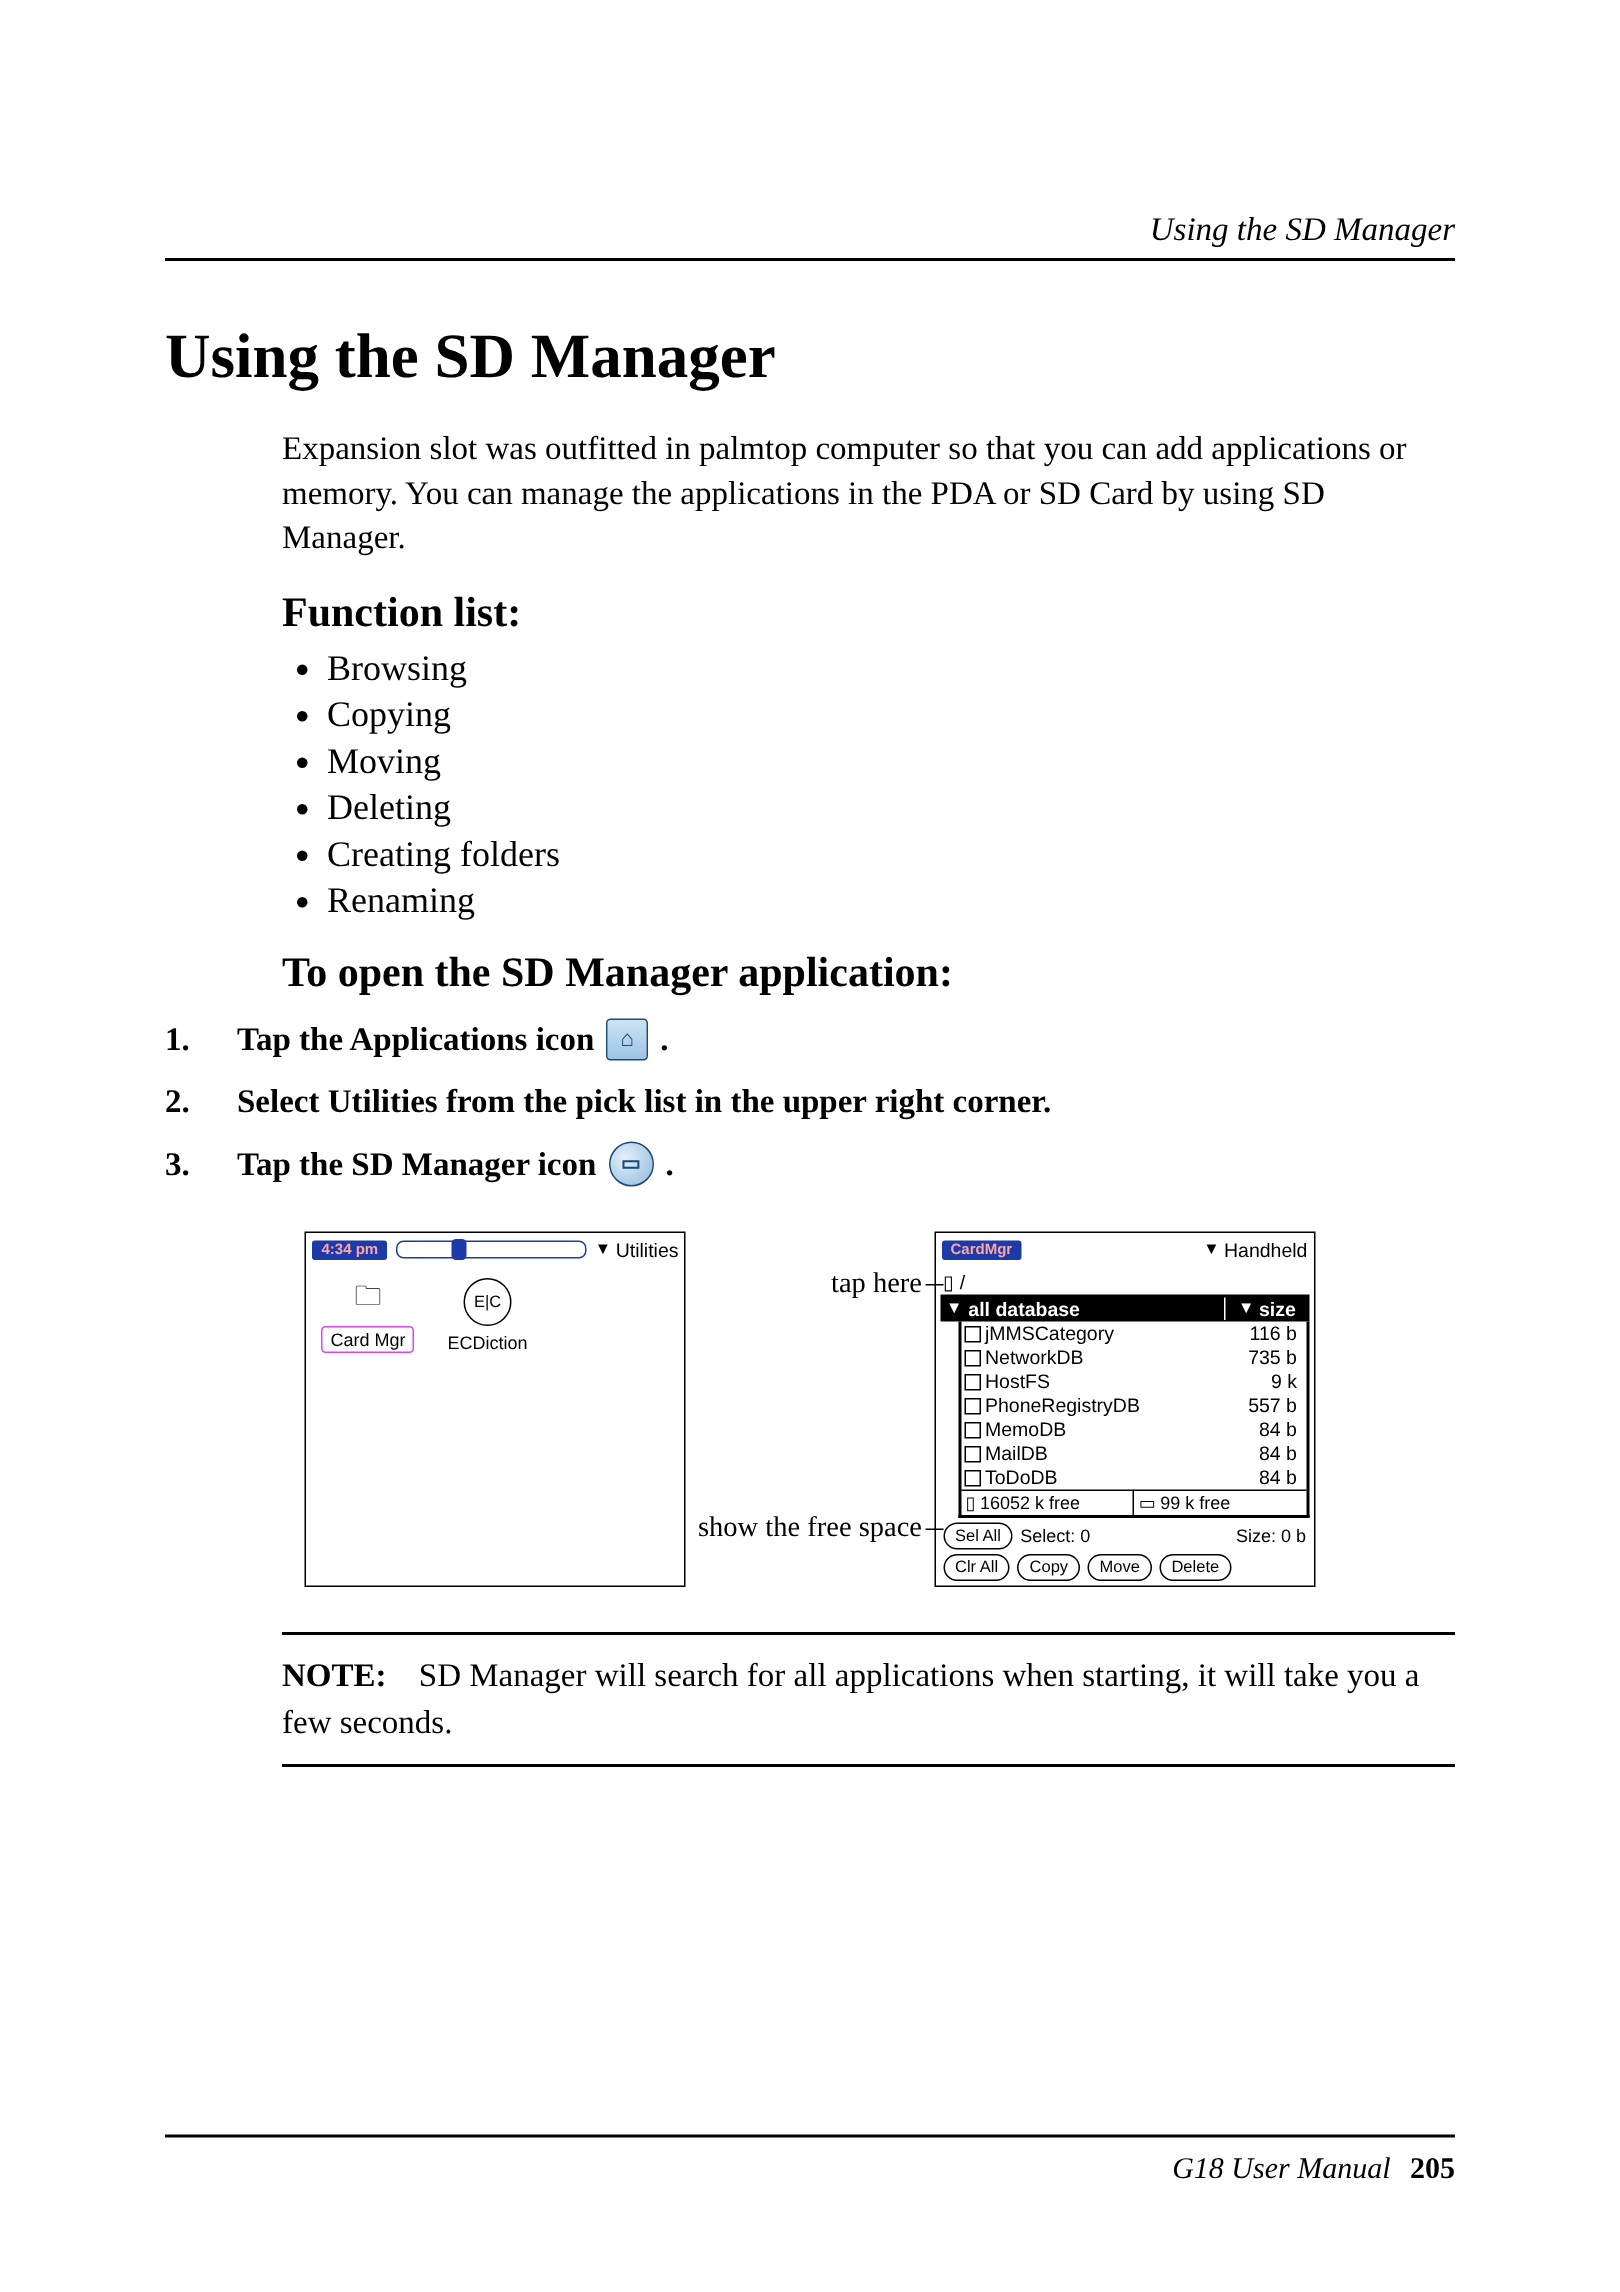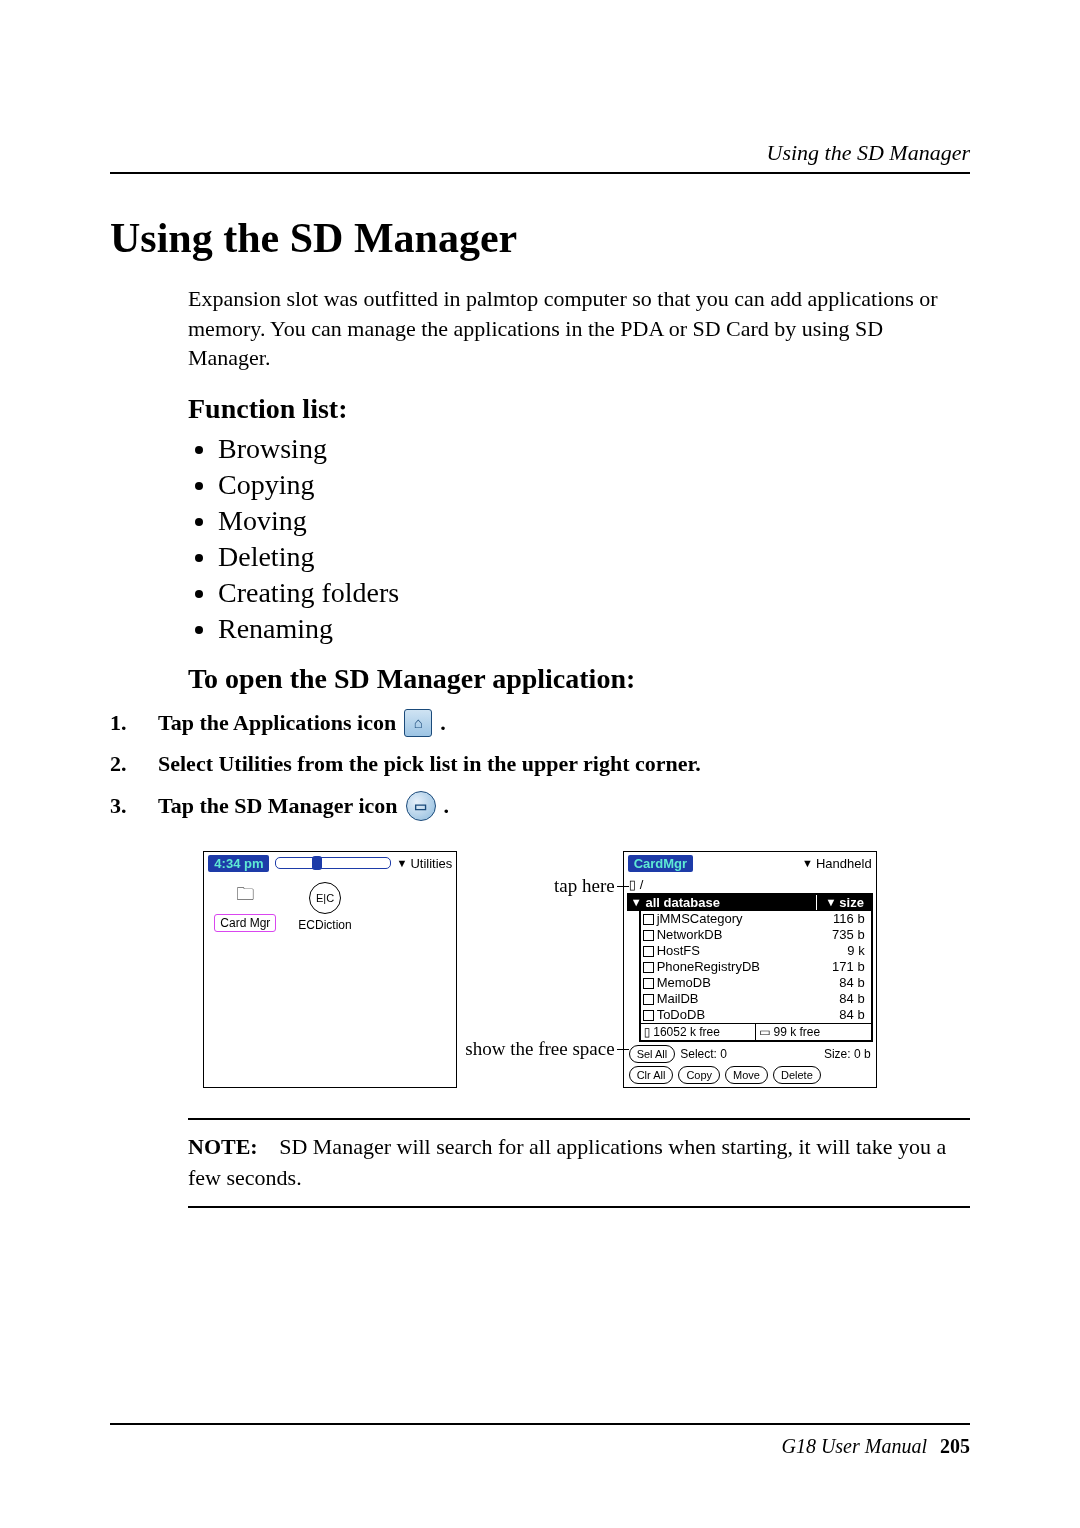--- a/index.html
+++ b/index.html
@@ -41,21 +41,21 @@
     font-size: 22px;
     line-height: 1.35;
     margin-bottom: 20px;
   }
   h2.subhead {
     font-size: 28px;
     font-weight: bold;
     margin: 18px 0 8px 0;
   }
   ul.func {
-    font-size: 28px;
+    font-size: 24px;
     list-style: disc;
     margin: 4px 0 10px 0;
     padding-left: 30px;
   }
   ul.func li {
     margin: 4px 0;
   }
   ol.steps {
     font-size: 22px;
     counter-reset: step;
@@ -138,25 +138,25 @@
   }
   .palm .titlebar {
     display: flex;
     align-items: center;
     justify-content: space-between;
     height: 22px;
     padding: 0 4px;
   }
   .palm .titlebar .pill {
     background: #1d3ba8;
-    color: #5eead4;
+    color: #fca5a5;
     font-weight: bold;
     border-radius: 2px;
     padding: 1px 6px;
-    font-size: 13px;
+    font-size: 10px;
     text-align: right;
   }
   .palm .titlebar .slider {
     flex: 1;
     margin: 0 6px;
     height: 10px;
     border: 1px solid #1d3ba8;
     border-radius: 5px;
     position: relative;
     background: #fff;
@@ -441,21 +441,21 @@
                 <span class="chk"></span>
                 <span>HostFS</span>
               </span>
               <span class="sz">9 k</span>
             </div>
           <div class="db-row">
               <span class="nm">
                 <span class="chk"></span>
                 <span>PhoneRegistryDB</span>
               </span>
-              <span class="sz">171 b</span>
+              <span class="sz">557 b</span>
             </div>
           <div class="db-row">
               <span class="nm">
                 <span class="chk"></span>
                 <span>MemoDB</span>
               </span>
               <span class="sz">84 b</span>
             </div>
           <div class="db-row">
               <span class="nm">

